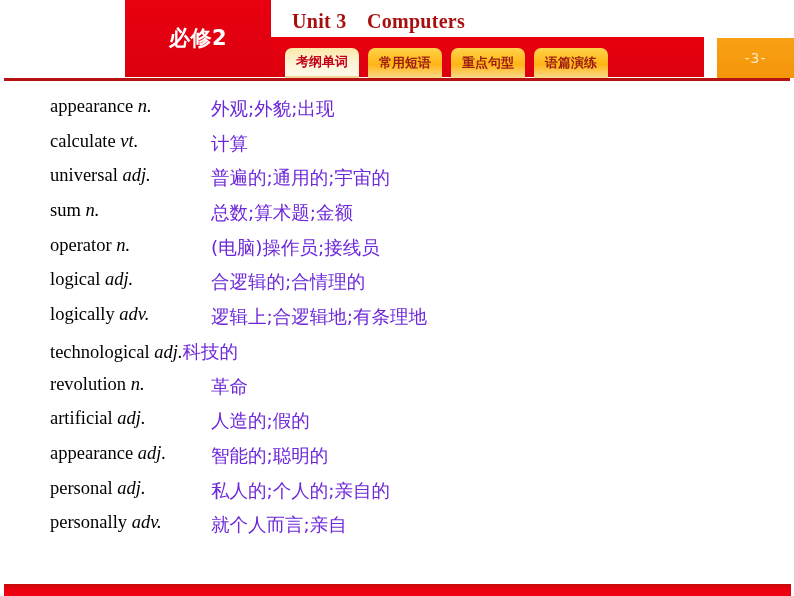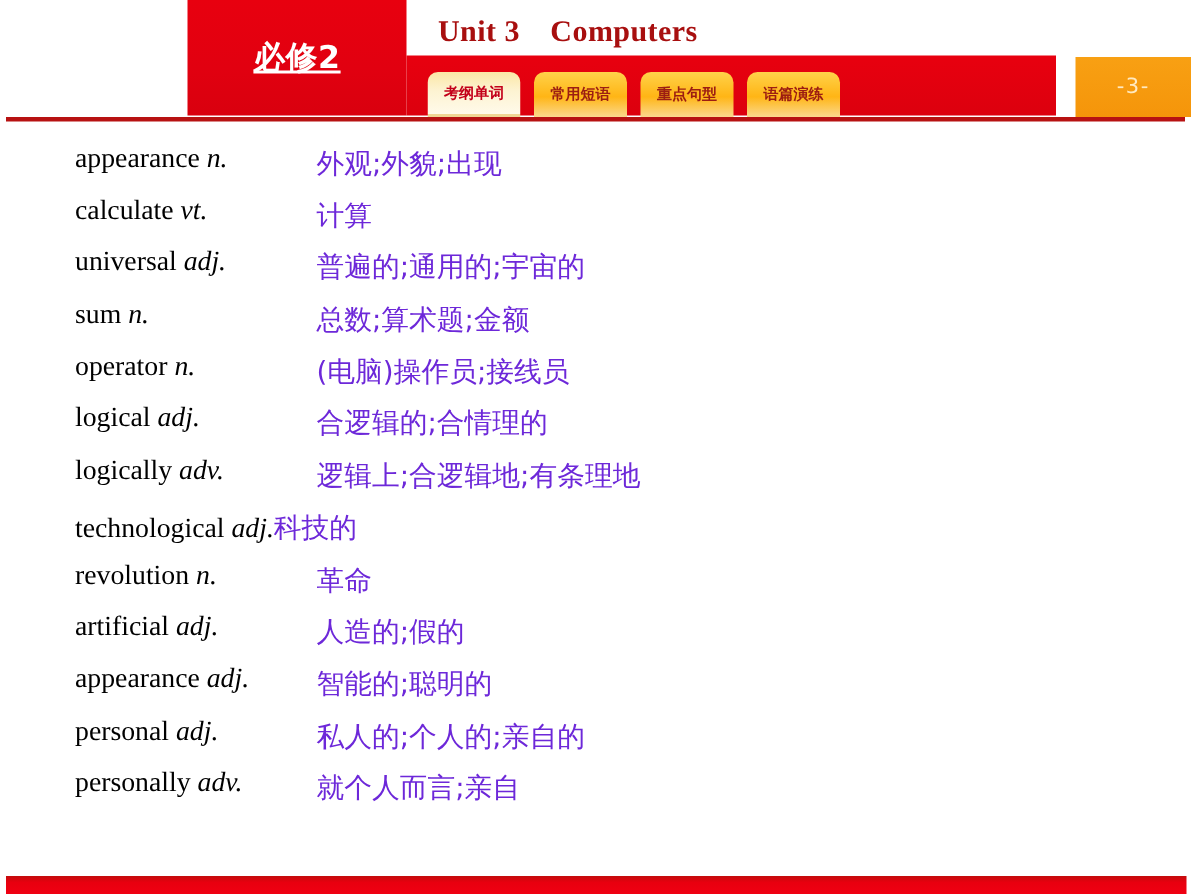--- a/index.html
+++ b/index.html
@@ -42,21 +42,20 @@
     display: flex;
     align-items: center;
     justify-content: center;
     color: #ffffff;
     font-family: "DejaVu Sans", "Liberation Sans", sans-serif;
     font-weight: bold;
     font-size: 21px;
     letter-spacing: 0.5px;
     padding-bottom: 2px;
     box-sizing: border-box;
-    text-decoration: underline;
   }
 
   #header-title {
     position: absolute;
     left: 292px;
     top: 10px;
     color: #a80f0f;
     font-family: Liberation Serif, serif;
     font-weight: bold;
     font-size: 20px;
@@ -86,21 +85,21 @@
   }
 
   .tab {
     height: 30px;
     border-radius: 7px 7px 0 0;
     display: flex;
     align-items: center;
     justify-content: center;
     padding: 0 11px;
     font-family: "DejaVu Sans", "Liberation Sans", sans-serif;
-    font-size: 10px;
+    font-size: 13px;
     font-weight: bold;
     box-sizing: border-box;
     white-space: nowrap;
   }
 
   .tab.active {
     background: linear-gradient(to bottom, #fbe7a6 0%, #fdf3d2 45%, #fffaea 100%);
     color: #c3001a;
     border-bottom: 2px solid #f0d694;
   }

